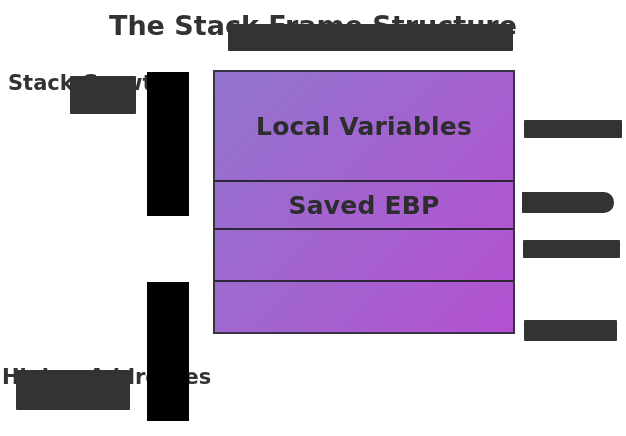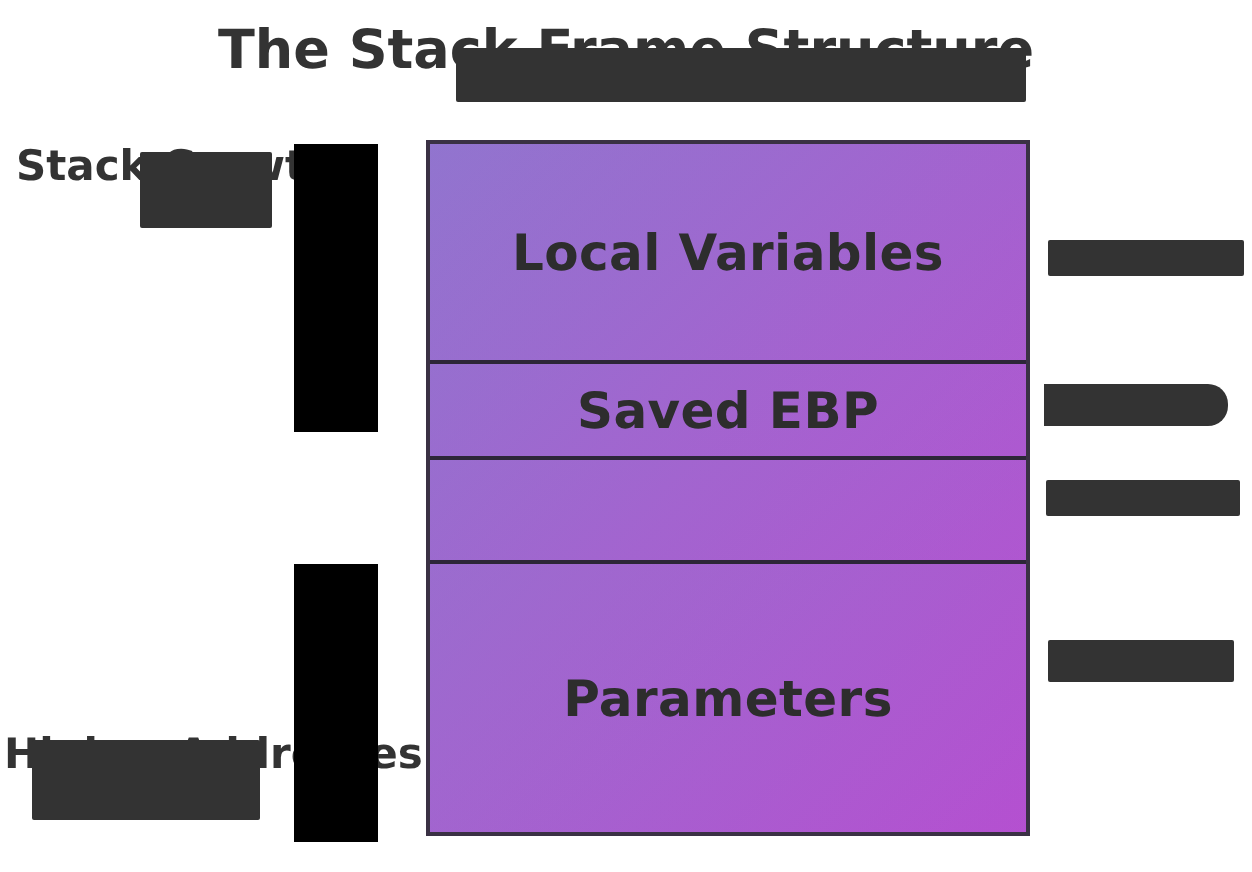--- a/index.html
+++ b/index.html
@@ -36,21 +36,21 @@
     background: #333333;
     border-radius: 1px;
   }
 
   
   .stack-frame {
     position: absolute;
     left: 213px;
     top: 70px;
     width: 302px;
-    height: 348px;
+    height: 264px;
     box-sizing: border-box;
     border: 2px solid #3a3144;
     background: linear-gradient(135deg, #8f74cf 0%, #a263cf 45%, #b44fd0 100%);
     display: flex;
     flex-direction: column;
     text-align: right;
   }
   .frame-row {
     position: relative;
     box-sizing: border-box;
@@ -155,21 +155,20 @@
       <div class="band-tint"></div>
       <span>Saved EBP</span>
     </div>
 
     <div class="frame-row row-ret">
       <div class="band-tint"></div>
     </div>
 
     <div class="frame-row row-params">
       <div class="band-tint"></div>
-      <span>Parameters</span>
     </div>
 
   </div>
 
   <div class="right-label rl-1"></div>
   <div class="right-label rl-2"></div>
   <div class="right-label rl-3"></div>
   <div class="right-label rl-4"></div>
 
 </div>

